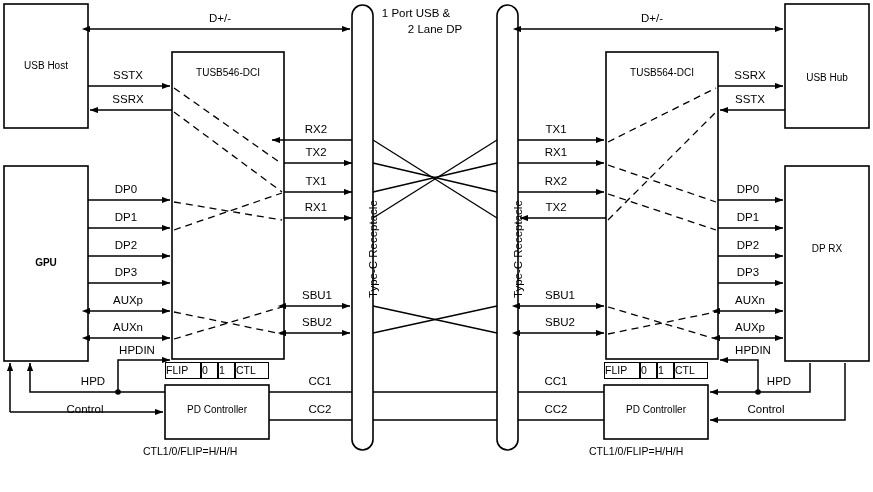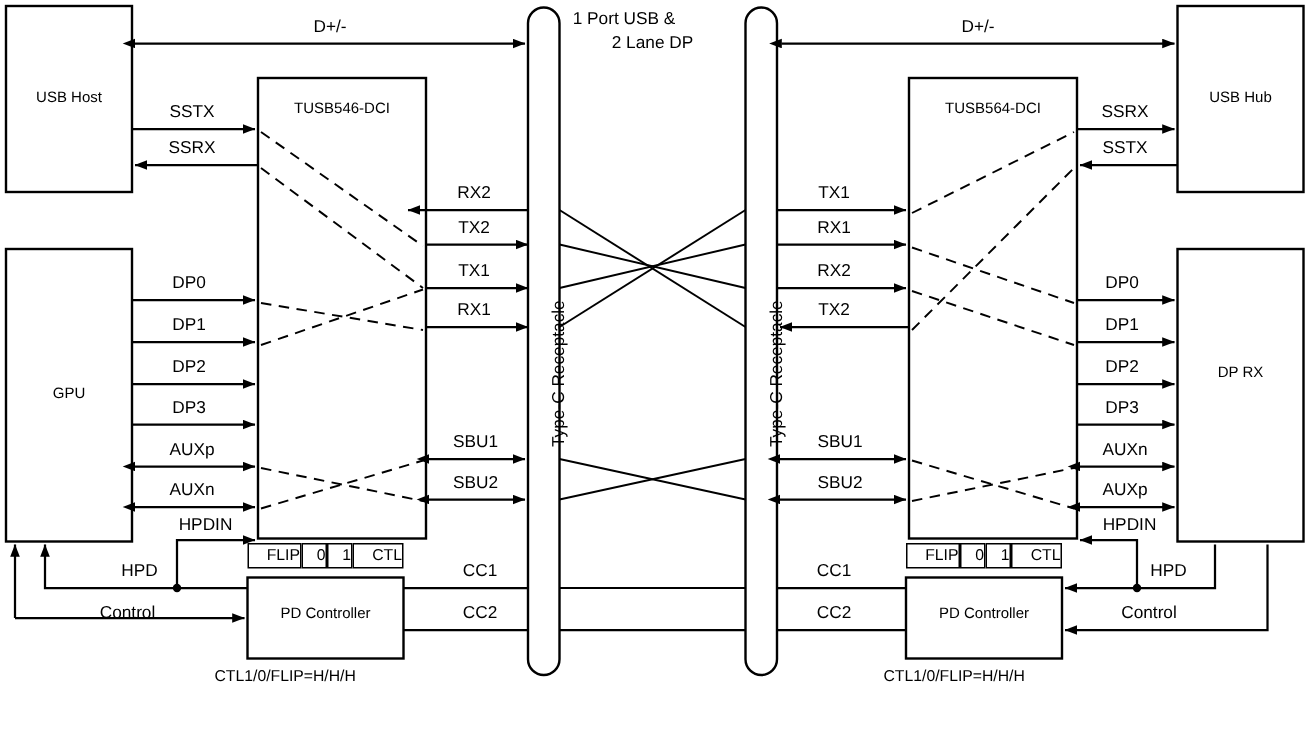--- a/index.html
+++ b/index.html
@@ -42,21 +42,21 @@
   .lbl.copyright {
     font-size: 10.5px;
     color: #231f20;
   }
   .cellbox {
     position: absolute;
     box-sizing: border-box;
     border: 1.4px solid #000;
     background: #fff;
     font-size: 10.5px;
-    text-align: right;
+    text-align: left;
     font-family: "Liberation Sans", sans-serif;
     line-height: 15px;
     height: 17px;
   }
 </style>
 </head>
 <body>
 
 <div id="diagram-root">
 
@@ -196,26 +196,26 @@
   <div class="cellbox" style="left:201px;top:362px;width:17px;">0</div>
   <div class="cellbox" style="left:218px;top:362px;width:17px;">1</div>
   <div class="cellbox" style="left:235px;top:362px;width:34px;">CTL</div>
 
   <div class="cellbox" style="left:604px;top:362px;width:36px;">FLIP</div>
   <div class="cellbox" style="left:640px;top:362px;width:17px;">0</div>
   <div class="cellbox" style="left:657px;top:362px;width:17px;">1</div>
   <div class="cellbox" style="left:674px;top:362px;width:34px;">CTL</div>
 
   <div class="lbl block-title center" style="left:46px;top:60px;">USB Host</div>
-  <div class="lbl block-title center" style="left:46px;top:257px;">GPU</div>
+  <div class="lbl block-title center" style="left:46px;top:257px;font-weight:bold;">GPU</div>
   <div class="lbl block-title center" style="left:228px;top:67px;">TUSB546-DCI</div>
   <div class="lbl block-title center" style="left:217px;top:404px;">PD Controller</div>
   <div class="lbl block-title center" style="left:662px;top:67px;">TUSB564-DCI</div>
   <div class="lbl block-title center" style="left:656px;top:404px;">PD Controller</div>
-  <div class="lbl block-title center" style="left:827px;top:60px;">USB Hub</div>
+  <div class="lbl block-title center" style="left:827px;top:72px;">USB Hub</div>
   <div class="lbl block-title center" style="left:827px;top:243px;">DP RX</div>
 
   <div class="lbl vert" style="left:367px;top:298px;">Type-C Receptacle</div>
   <div class="lbl vert" style="left:512px;top:298px;">Type-C Receptacle</div>
 
   <div class="lbl center" style="left:416px;top:7px;">1 Port USB &amp;</div>
   <div class="lbl center" style="left:435px;top:23px;text-align:center;">2 Lane DP</div>
 
   <div class="lbl sig center" style="left:220px;top:12px;">D+/-</div>
   <div class="lbl sig center" style="left:128px;top:69px;">SSTX</div>

